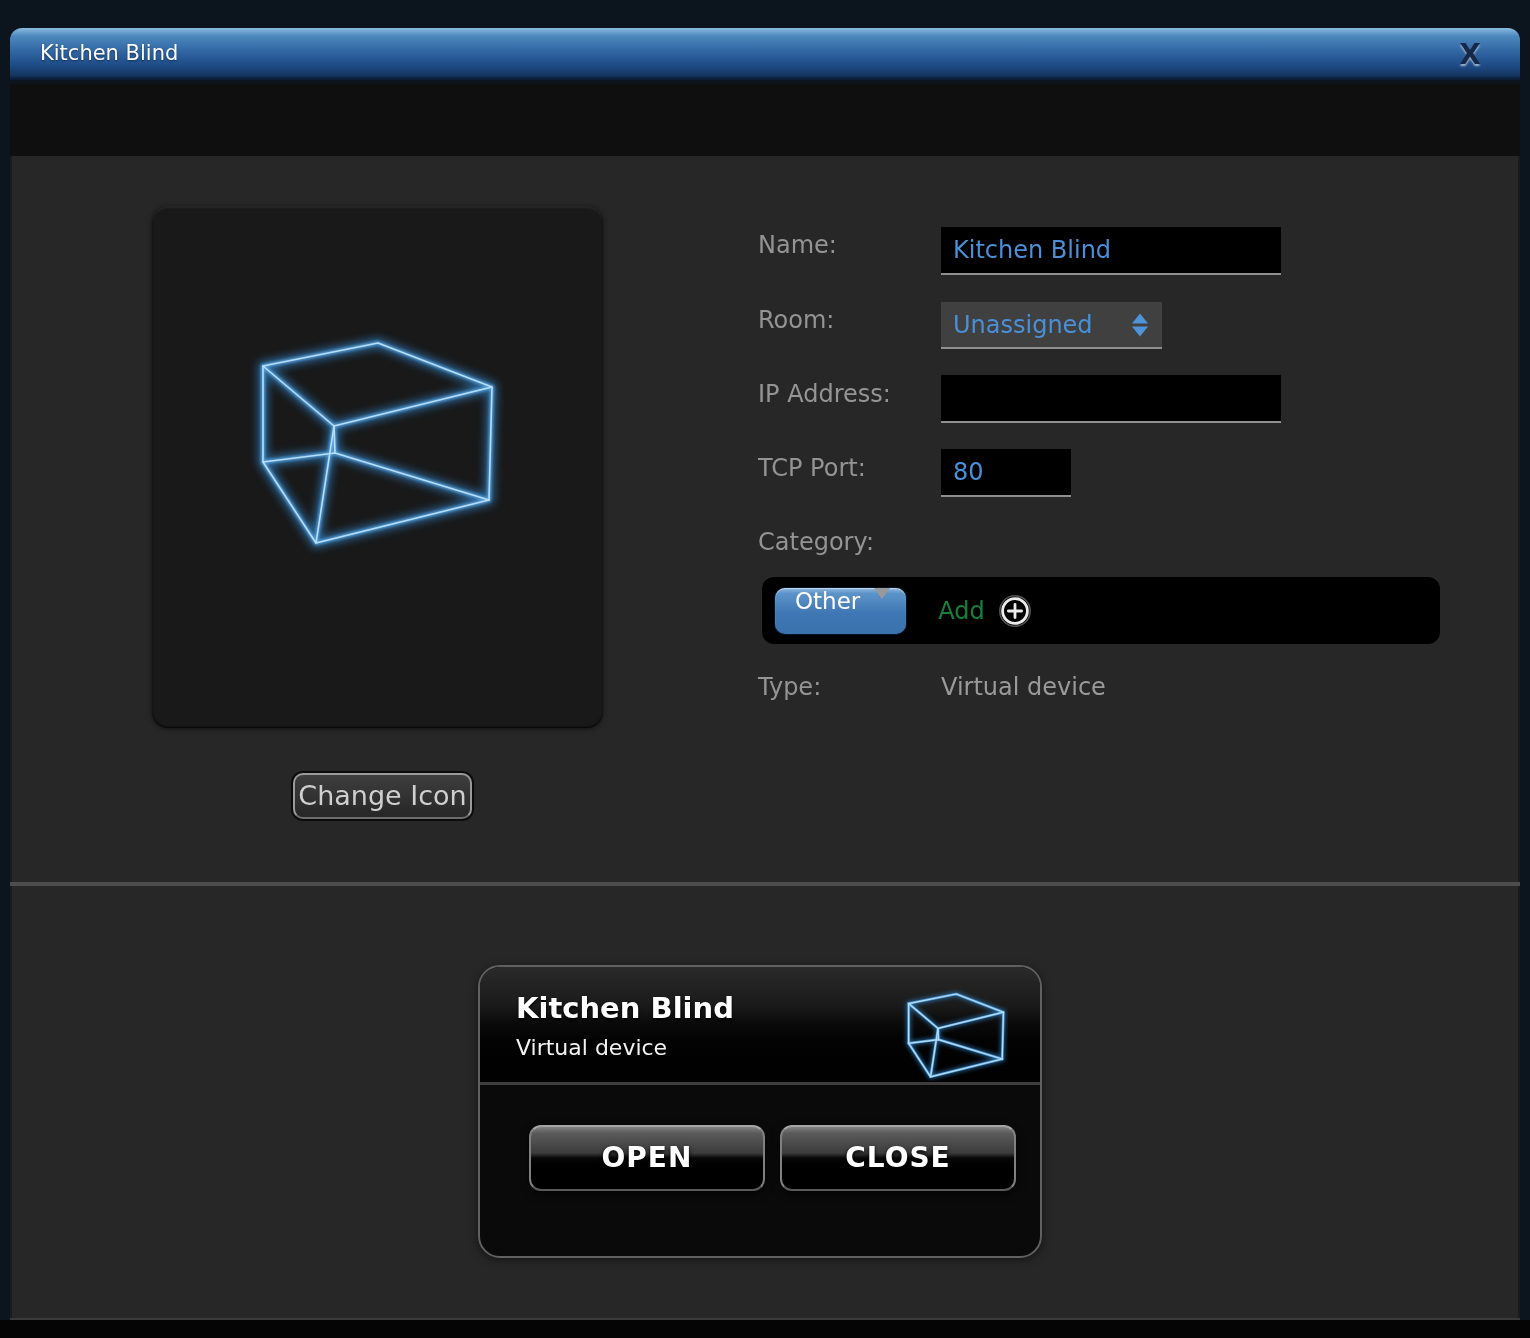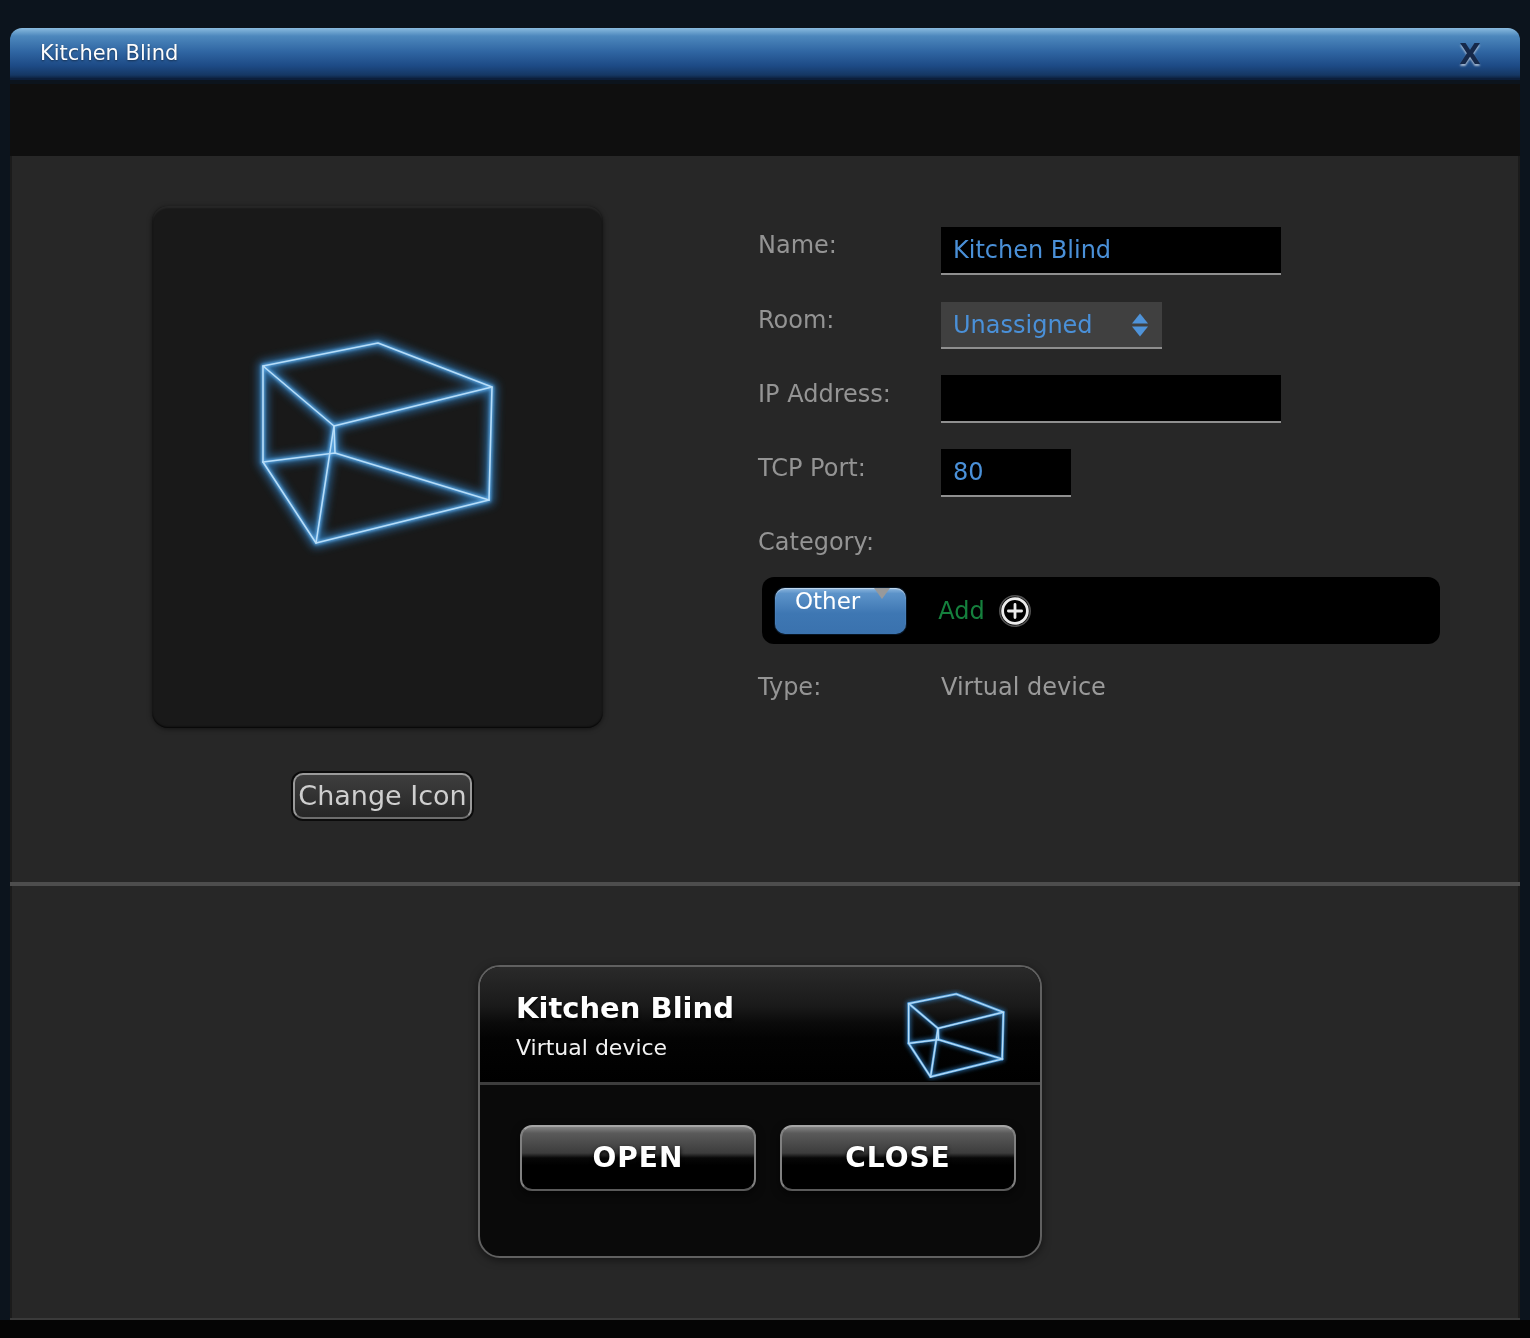--- a/index.html
+++ b/index.html
@@ -129,21 +129,21 @@
   .card-icon { position:absolute; right:32px; top:22px; }
 
   .action-btn {
     position:absolute; top:158px; width:236px; height:66px;
     border-radius:12px; border:2px solid; border-color:#a5a5a5 #808080 #5a5a5a #808080;
     background:linear-gradient(180deg,#828282 0%,#5a5a5a 10%,#3c3c3c 42%,#070707 50%,#000 62%,#000 100%);
     color:#fff; font-size:28px; font-weight:bold; letter-spacing:1px;
     text-align:center; line-height:62px; text-shadow:0 2px 4px #000;
     box-shadow:0 3px 8px rgba(0,0,0,.6); cursor:pointer;
   }
-  .open-btn { left:40px; }
+  .open-btn { left:49px; }
   .closeact-btn { left:300px; }
 </style>
 </head>
 <body>
 
 <div class="bottom-strip"></div>
 
 <div class="dialog">
 
   <div class="titlebar">

